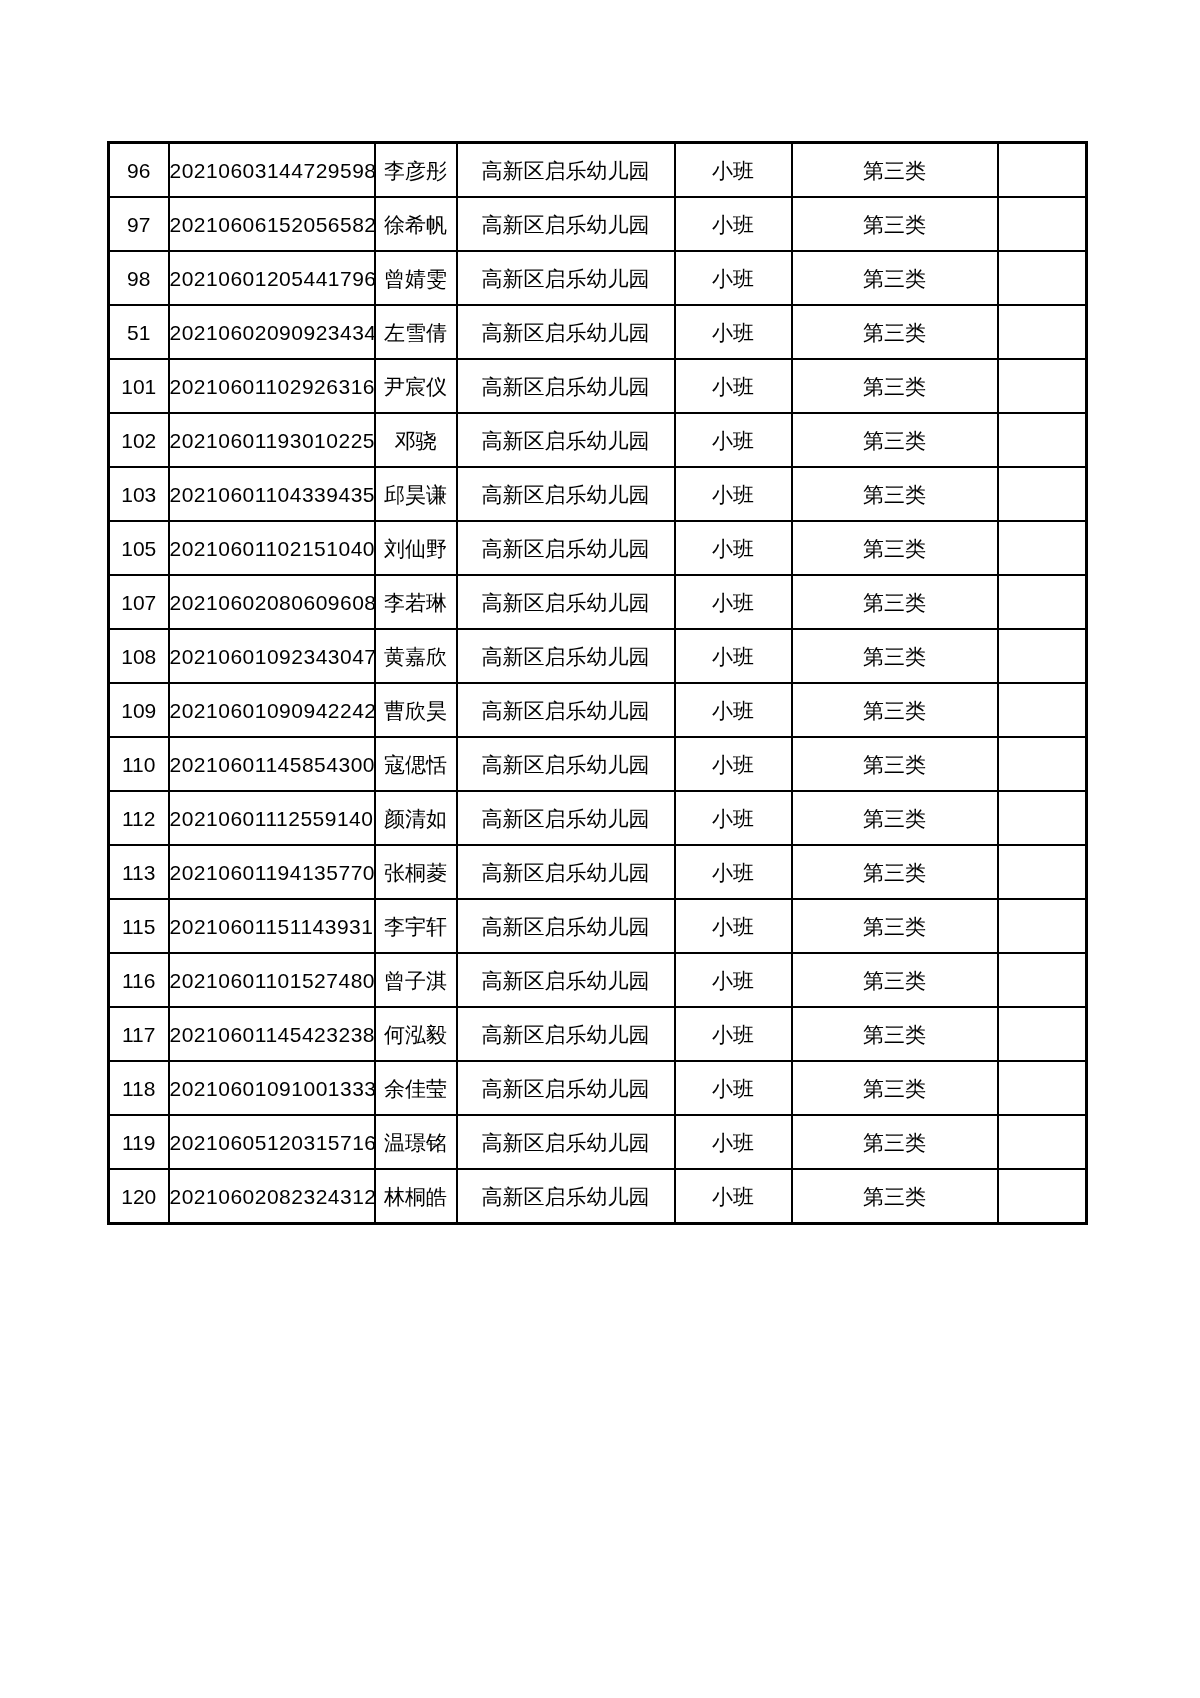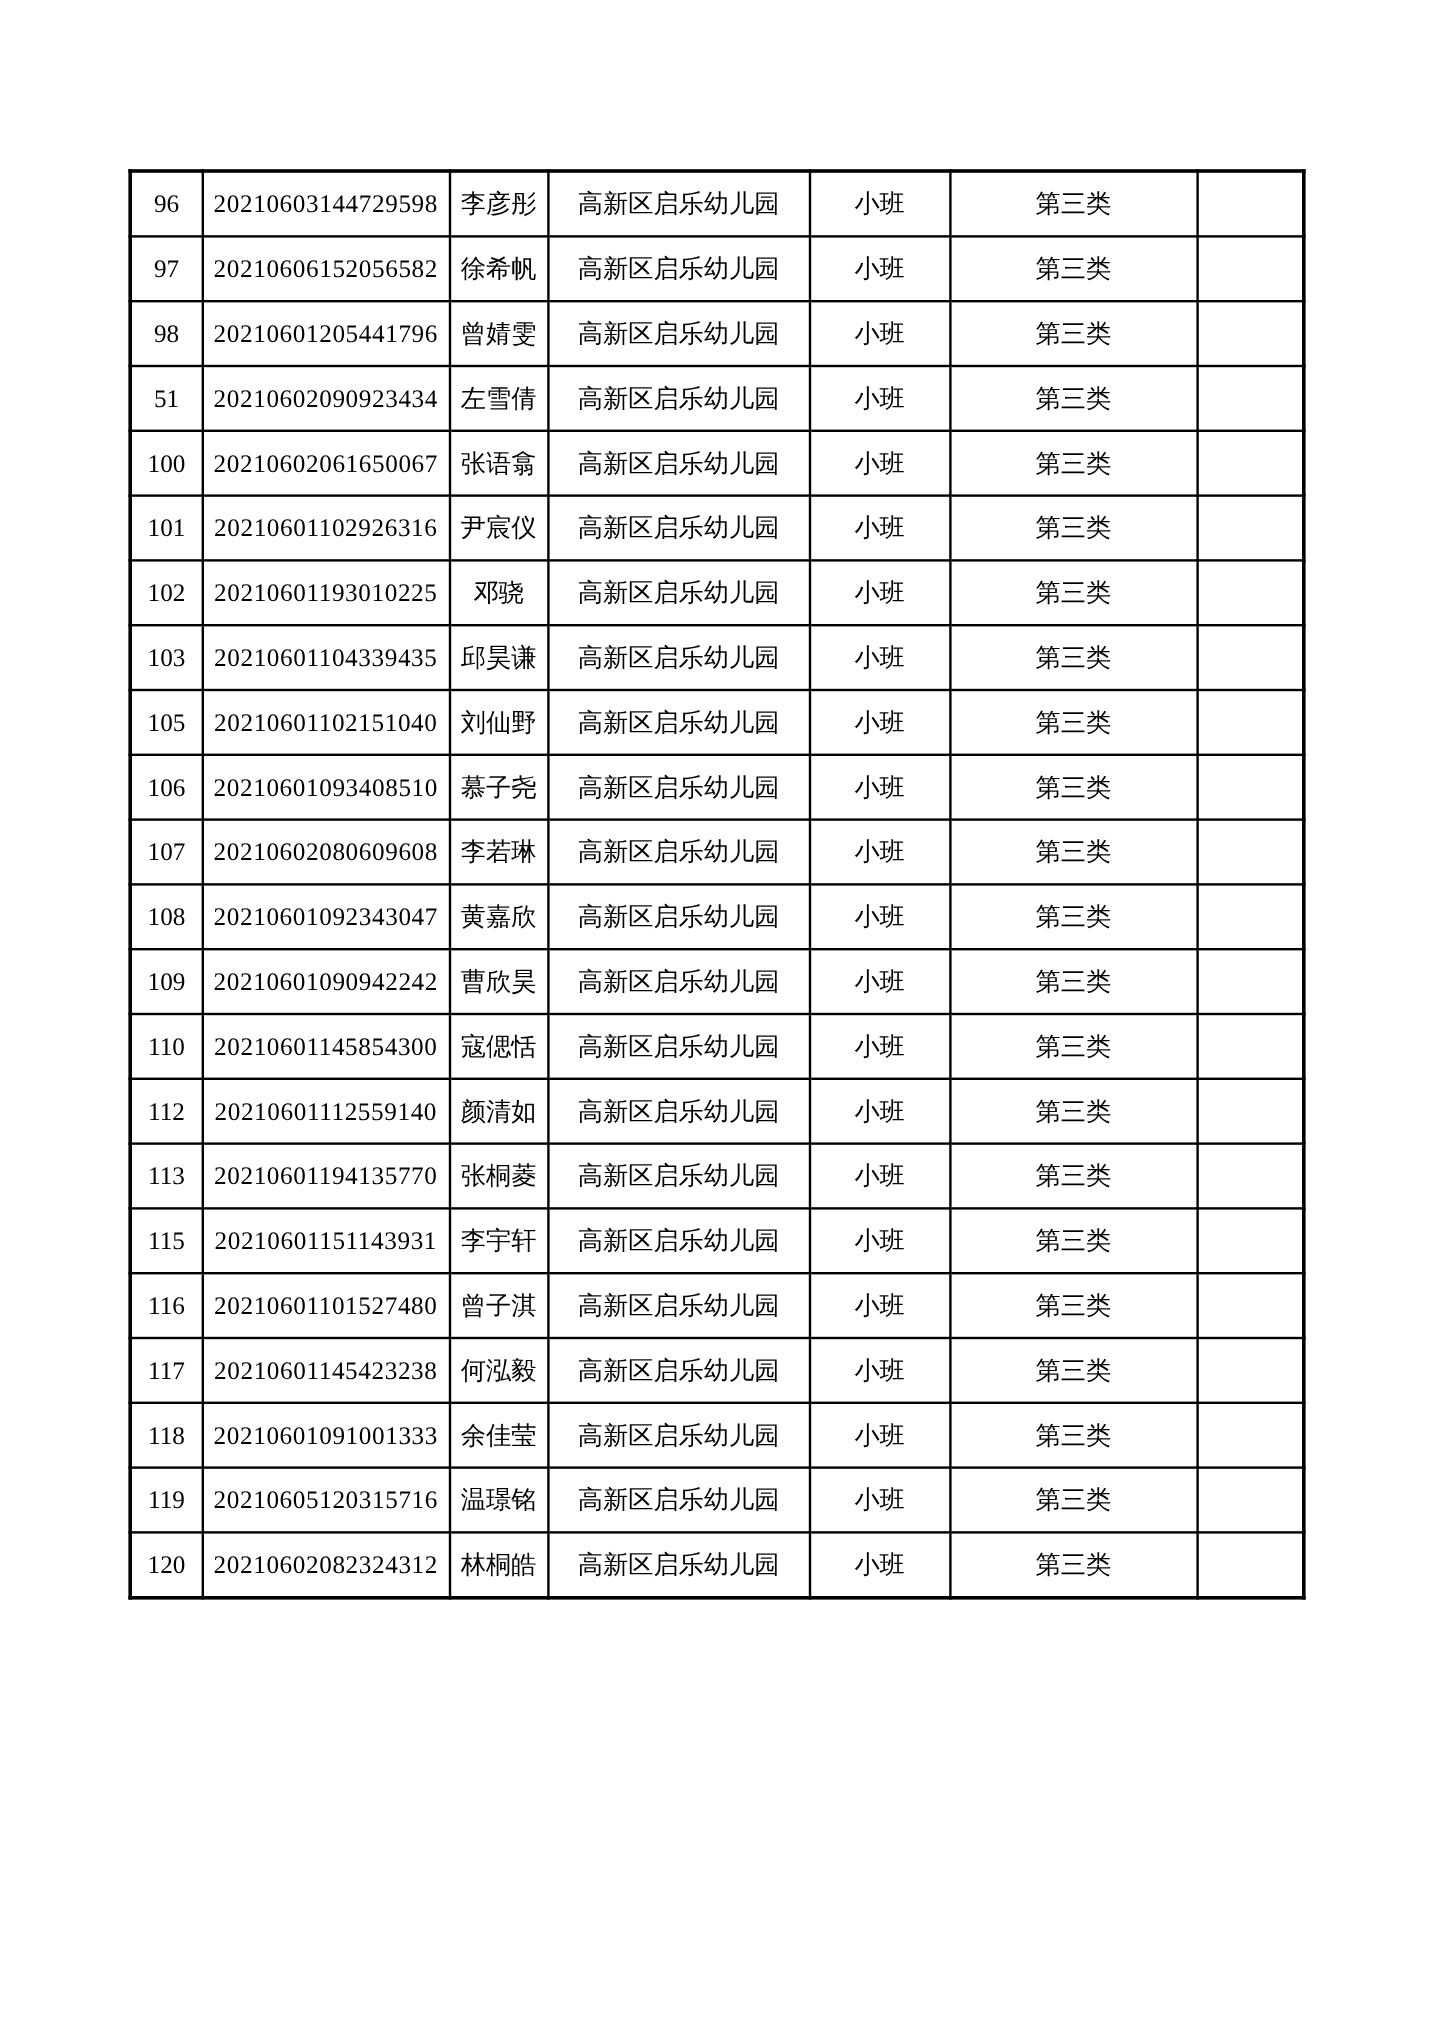--- a/index.html
+++ b/index.html
@@ -5,21 +5,21 @@
   html, body {
     margin: 0;
     padding: 0;
     background: #ffffff;
   }
   .page {
     position: relative;
     width: 1200px;
     height: 1698px;
     background: #ffffff;
-    font-family: Liberation Serif, serif;
+    font-family: Liberation Sans, sans-serif;
     color: #000000;
     overflow: hidden;
   }
   .doc-table {
     position: absolute;
     left: 107px;
     top: 141px;
     width: 978px;
     border-collapse: collapse;
     table-layout: fixed;
@@ -90,29 +90,20 @@
         <tr>
           <td class="cell-no">51</td>
           <td class="cell-id">20210602090923434</td>
           <td class="cell-name">左雪倩</td>
           <td class="cell-school">高新区启乐幼儿园</td>
           <td class="cell-grade">小班</td>
           <td class="cell-category">第三类</td>
           <td class="cell-remark"></td>
         </tr>
         <tr>
-          <td class="cell-no">100</td>
-          <td class="cell-id">20210602061650067</td>
-          <td class="cell-name">张语翕</td>
-          <td class="cell-school">高新区启乐幼儿园</td>
-          <td class="cell-grade">小班</td>
-          <td class="cell-category">第三类</td>
-          <td class="cell-remark"></td>
-        </tr>
-        <tr>
           <td class="cell-no">101</td>
           <td class="cell-id">20210601102926316</td>
           <td class="cell-name">尹宸仪</td>
           <td class="cell-school">高新区启乐幼儿园</td>
           <td class="cell-grade">小班</td>
           <td class="cell-category">第三类</td>
           <td class="cell-remark"></td>
         </tr>
         <tr>
           <td class="cell-no">102</td>
@@ -129,29 +120,20 @@
           <td class="cell-name">邱昊谦</td>
           <td class="cell-school">高新区启乐幼儿园</td>
           <td class="cell-grade">小班</td>
           <td class="cell-category">第三类</td>
           <td class="cell-remark"></td>
         </tr>
         <tr>
           <td class="cell-no">105</td>
           <td class="cell-id">20210601102151040</td>
           <td class="cell-name">刘仙野</td>
-          <td class="cell-school">高新区启乐幼儿园</td>
-          <td class="cell-grade">小班</td>
-          <td class="cell-category">第三类</td>
-          <td class="cell-remark"></td>
-        </tr>
-        <tr>
-          <td class="cell-no">106</td>
-          <td class="cell-id">20210601093408510</td>
-          <td class="cell-name">慕子尧</td>
           <td class="cell-school">高新区启乐幼儿园</td>
           <td class="cell-grade">小班</td>
           <td class="cell-category">第三类</td>
           <td class="cell-remark"></td>
         </tr>
         <tr>
           <td class="cell-no">107</td>
           <td class="cell-id">20210602080609608</td>
           <td class="cell-name">李若琳</td>
           <td class="cell-school">高新区启乐幼儿园</td>

